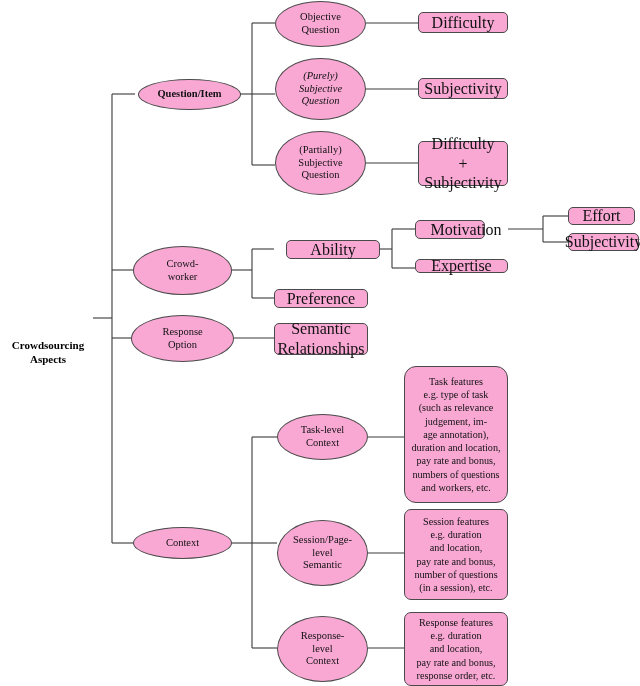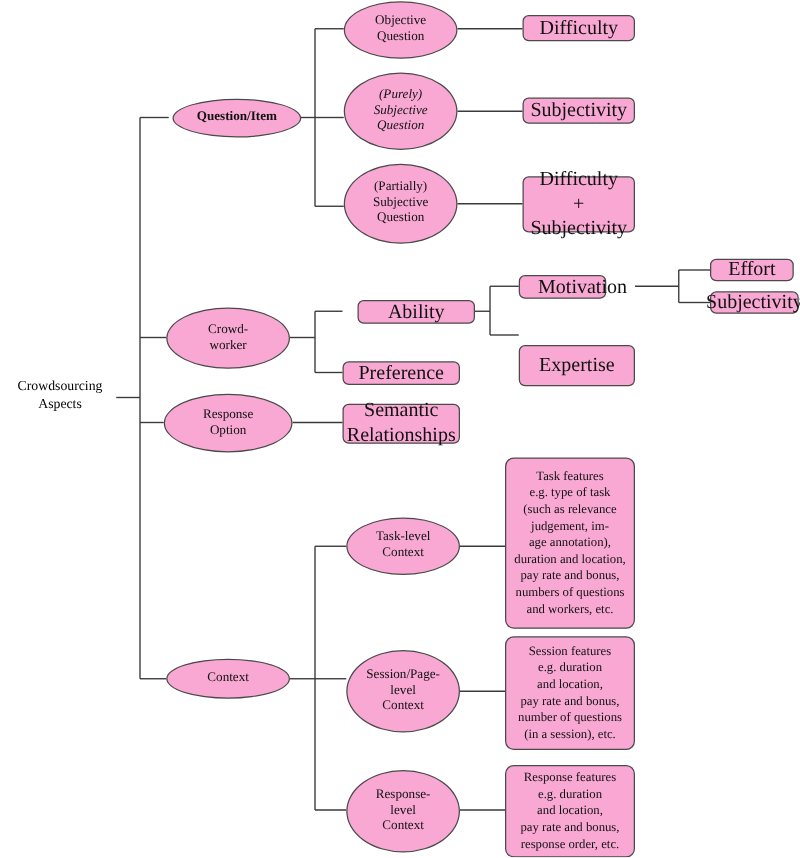--- a/index.html
+++ b/index.html
@@ -54,26 +54,27 @@
   }
   .bigbox {
     border: 1.1px solid #4a4a4a;
     border-radius: 7px;
     font-size: 10.2px;
     line-height: 1.30;
     padding: 3px 4px;
   }
   .root-label {
     position: absolute;
-    font-weight: normal;
+    font-weight: bold;
     font-size: 11px;
     line-height: 1.25;
     text-align: center;
     color: #000000;
     white-space: pre-line;
+    margin-top: 36px;
   }
   .txt { white-space: pre-line; display: block; }
 </style>
 </head>
 <body>
 
 <div id="canvas">
 
   <svg class="wires" viewBox="0 0 640 686">
 
@@ -181,56 +182,56 @@
   <div class="node boxnode" style="left:274px; top:240px; width:94px; height:19px;margin-left:12px;">
     <span class="txt">Ability</span>
   </div>
   <div class="node boxnode" style="left:274px; top:289px; width:94px; height:19px;">
     <span class="txt">Preference</span>
   </div>
 
   <div class="node boxnode" style="left:415px; top:220px; width:70px; height:19px;padding-left:32px;">
     <span class="txt">Motivation</span>
   </div>
-  <div class="node boxnode" style="left:415px; top:259px; width:93px; height:33px;margin-top:17px;">
+  <div class="node boxnode" style="left:415px; top:259px; width:93px; height:14px;">
     <span class="txt">Expertise</span>
   </div>
 
   <div class="node boxnode" style="left:568px; top:207px; width:67px; height:18px;">
     <span class="txt">Effort</span>
   </div>
   <div class="node boxnode" style="left:568px; top:233px; width:71px; height:18px;">
     <span class="txt">Subjectivity</span>
   </div>
 
   <div class="node boxnode" style="left:274px; top:323px; width:94px; height:32px;">
     <span class="txt">Semantic
 Relationships</span>
   </div>
 
   <div class="node ellipse" style="left:277px; top:414px; width:91px; height:46px;">
     <span class="txt">Task-level
 Context</span>
   </div>
-  <div class="node bigbox" style="left:404px; top:366px; width:104px; height:137px;">
+  <div class="node bigbox" style="left:404px; top:366px; width:104px; height:137px;border-radius:12px;">
     <span class="txt">Task features
 e.g. type of task
 (such as relevance
 judgement, im-
 age annotation),
 duration and location,
 pay rate and bonus,
 numbers of questions
 and workers, etc.</span>
   </div>
 
   <div class="node ellipse" style="left:277px; top:520px; width:91px; height:66px;">
     <span class="txt">Session/Page-
 level
-Context</span>
+Semantic</span>
   </div>
   <div class="node bigbox" style="left:404px; top:509px; width:104px; height:91px;">
     <span class="txt">Session features
 e.g. duration
 and location,
 pay rate and bonus,
 number of questions
 (in a session), etc.</span>
   </div>
 

